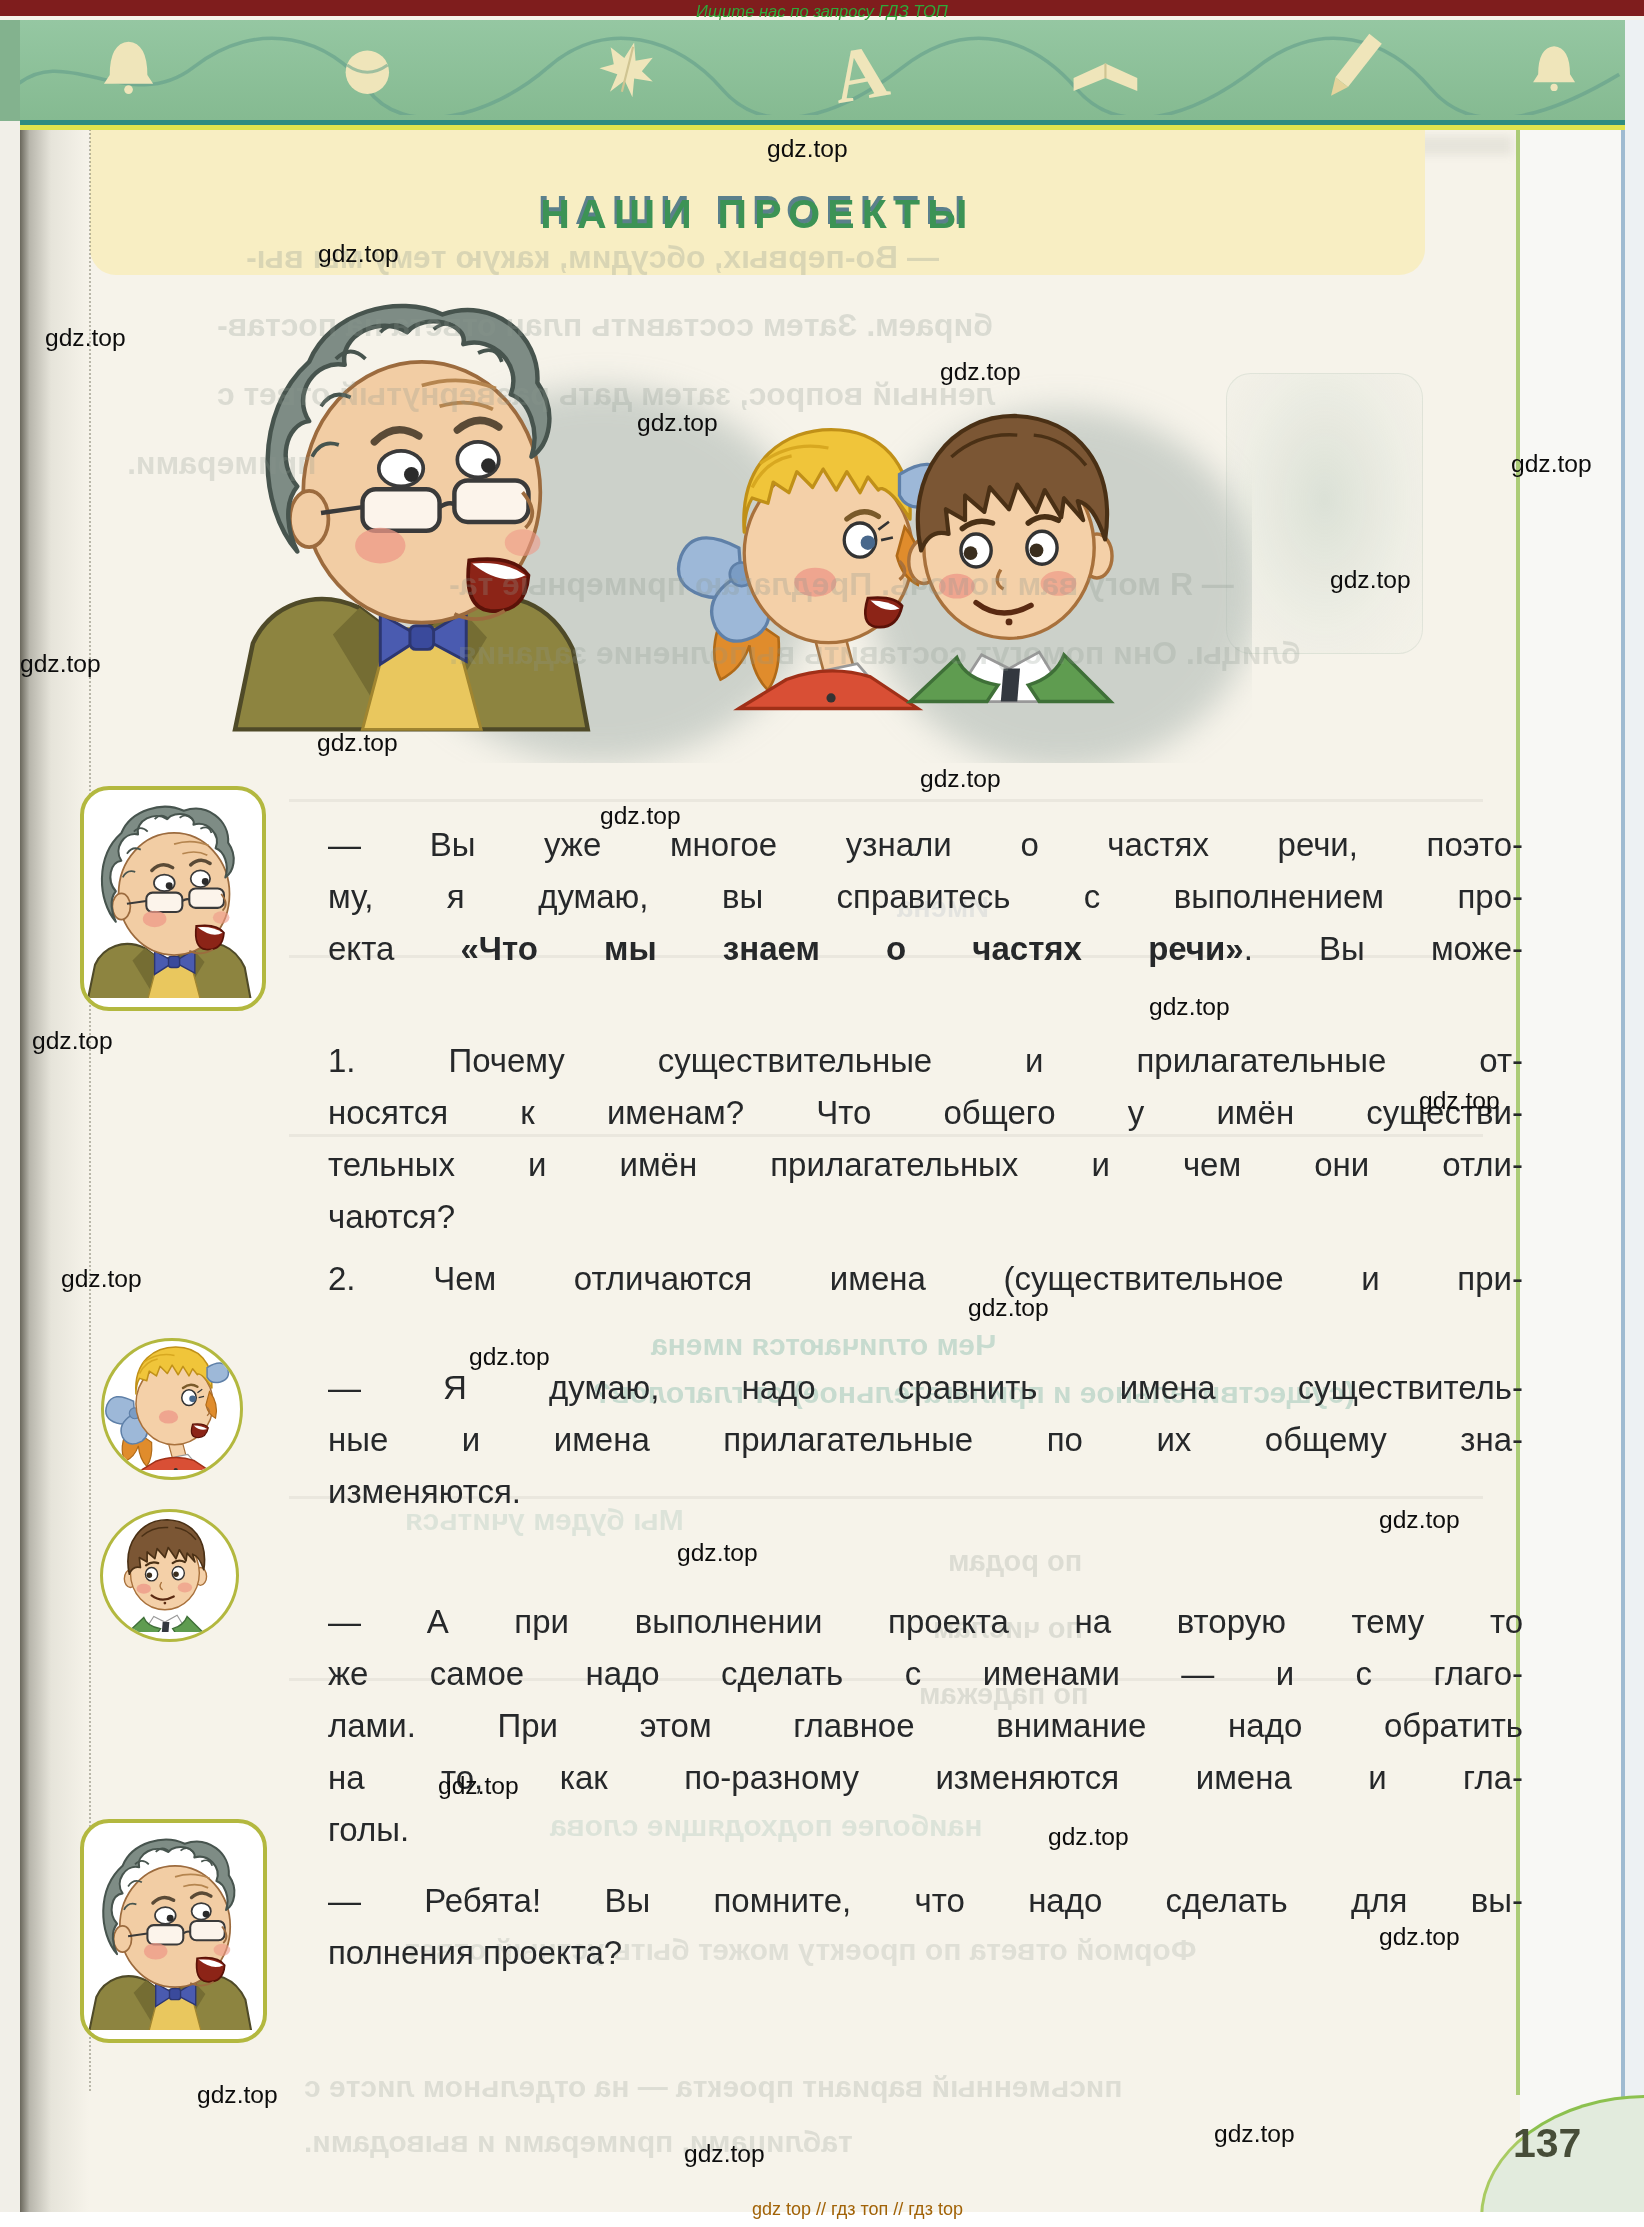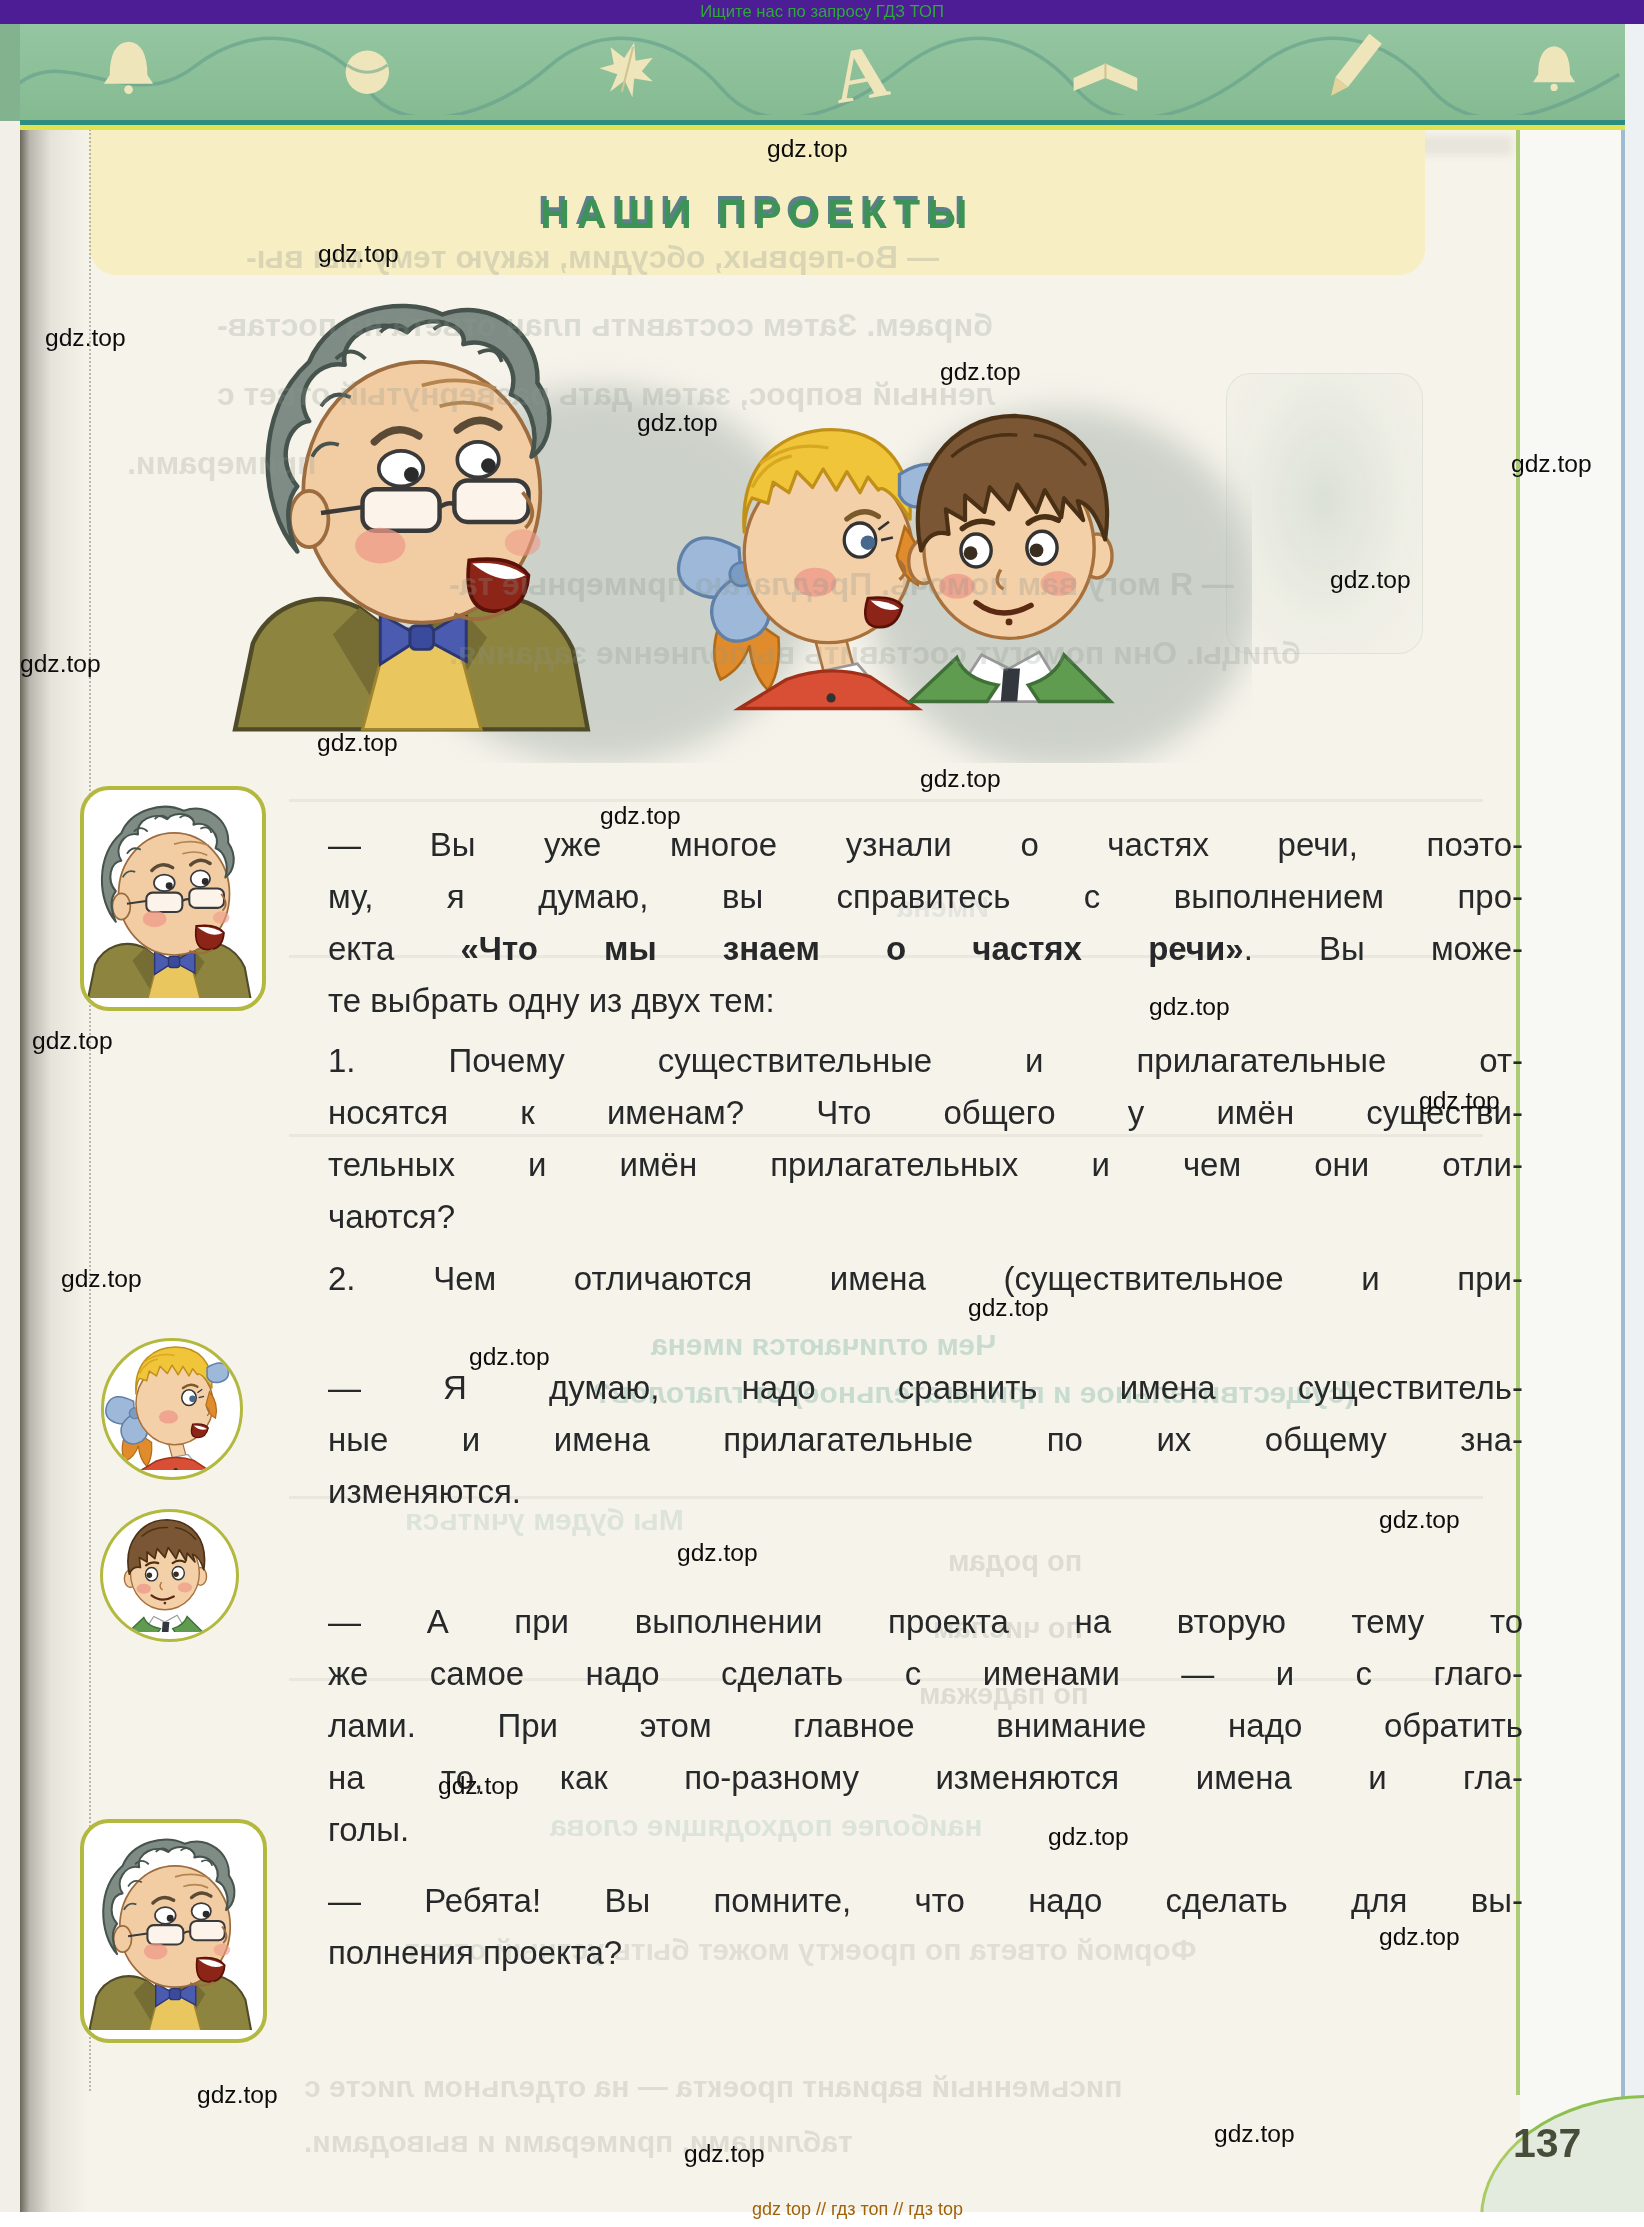--- a/index.html
+++ b/index.html
@@ -1,19 +1,19 @@
 <!DOCTYPE html>
 <html style="font-size:11.6px"><head>
 <meta charset="utf-8">
 <style>
   html,body{margin:0;padding:0;background:#ffffff;}
   #page{position:relative;width:1644px;height:2227px;background:#f6f3ea;overflow:hidden;
         font-family:"Liberation Sans",sans-serif;}
   
-  .top-strip{position:absolute;left:0;top:0;width:1644px;height:24px;background:#4c1d95;z-index:7;}
+  .top-strip{position:absolute;left:0;top:0;width:1644px;height:16px;background:#7f1d1d;z-index:7;font-style:italic;}
   .top-green-wm{position:absolute;left:0;top:2.2px;width:1644px;text-align:center;
         font-size:16.6px;color:#2fa839;}
   .bottom-strip{position:absolute;left:0;top:2212px;width:1644px;height:15px;background:#ffffff;z-index:7;}
   .prev-sliver{position:absolute;left:0;top:20px;width:22px;height:2192px;background:#f1efe8;}
   .prev-sliver-green{position:absolute;left:0;top:20px;width:22px;height:101px;background:#83b28e;}
   .gutter{position:absolute;left:20px;top:20px;width:69px;height:2192px;
         background:linear-gradient(to right,#6a675c 0%,#b8b6ac 14%,#e6e4da 45%,#f6f3ea 100%);z-index:1;}
   .dotted-edge{position:absolute;left:89px;top:129px;height:1962px;width:0;
         border-left:2.2px dotted rgba(110,110,92,0.45);z-index:2;}
   .right-white{position:absolute;left:1520px;top:129px;width:101px;height:2084px;background:#f8f8f5;z-index:1;}
@@ -228,21 +228,20 @@
   <div class="gline" style="left:289px;top:799px;width:1194px;"></div>
   <div class="gline" style="left:289px;top:955px;width:1194px;"></div>
   <div class="gline" style="left:289px;top:1134px;width:1194px;"></div>
   <div class="gline" style="left:289px;top:1496px;width:1194px;"></div>
   <div class="gline" style="left:289px;top:1678px;width:1194px;"></div>
 
   <div class="para" style="top:819px">
     <div class="ln">— Вы уже многое узнали о частях речи, поэто-</div>
     <div class="ln">му, я думаю, вы справитесь с выполнением про-</div>
     <div class="ln"><span>екта </span><b>«Что мы знаем о частях речи»</b><span>. Вы може-</span></div>
-    <div class="ln end">те выбрать одну из двух тем:</div>
   </div>
 
   <div class="para" style="top:1035px">
     <div class="ln">1. Почему существительные и прилагательные от-</div>
     <div class="ln">носятся к именам? Что общего у имён существи-</div>
     <div class="ln">тельных и имён прилагательных и чем они отли-</div>
     <div class="ln end">чаются?</div>
   </div>
 
   <div class="para" style="top:1253px">

